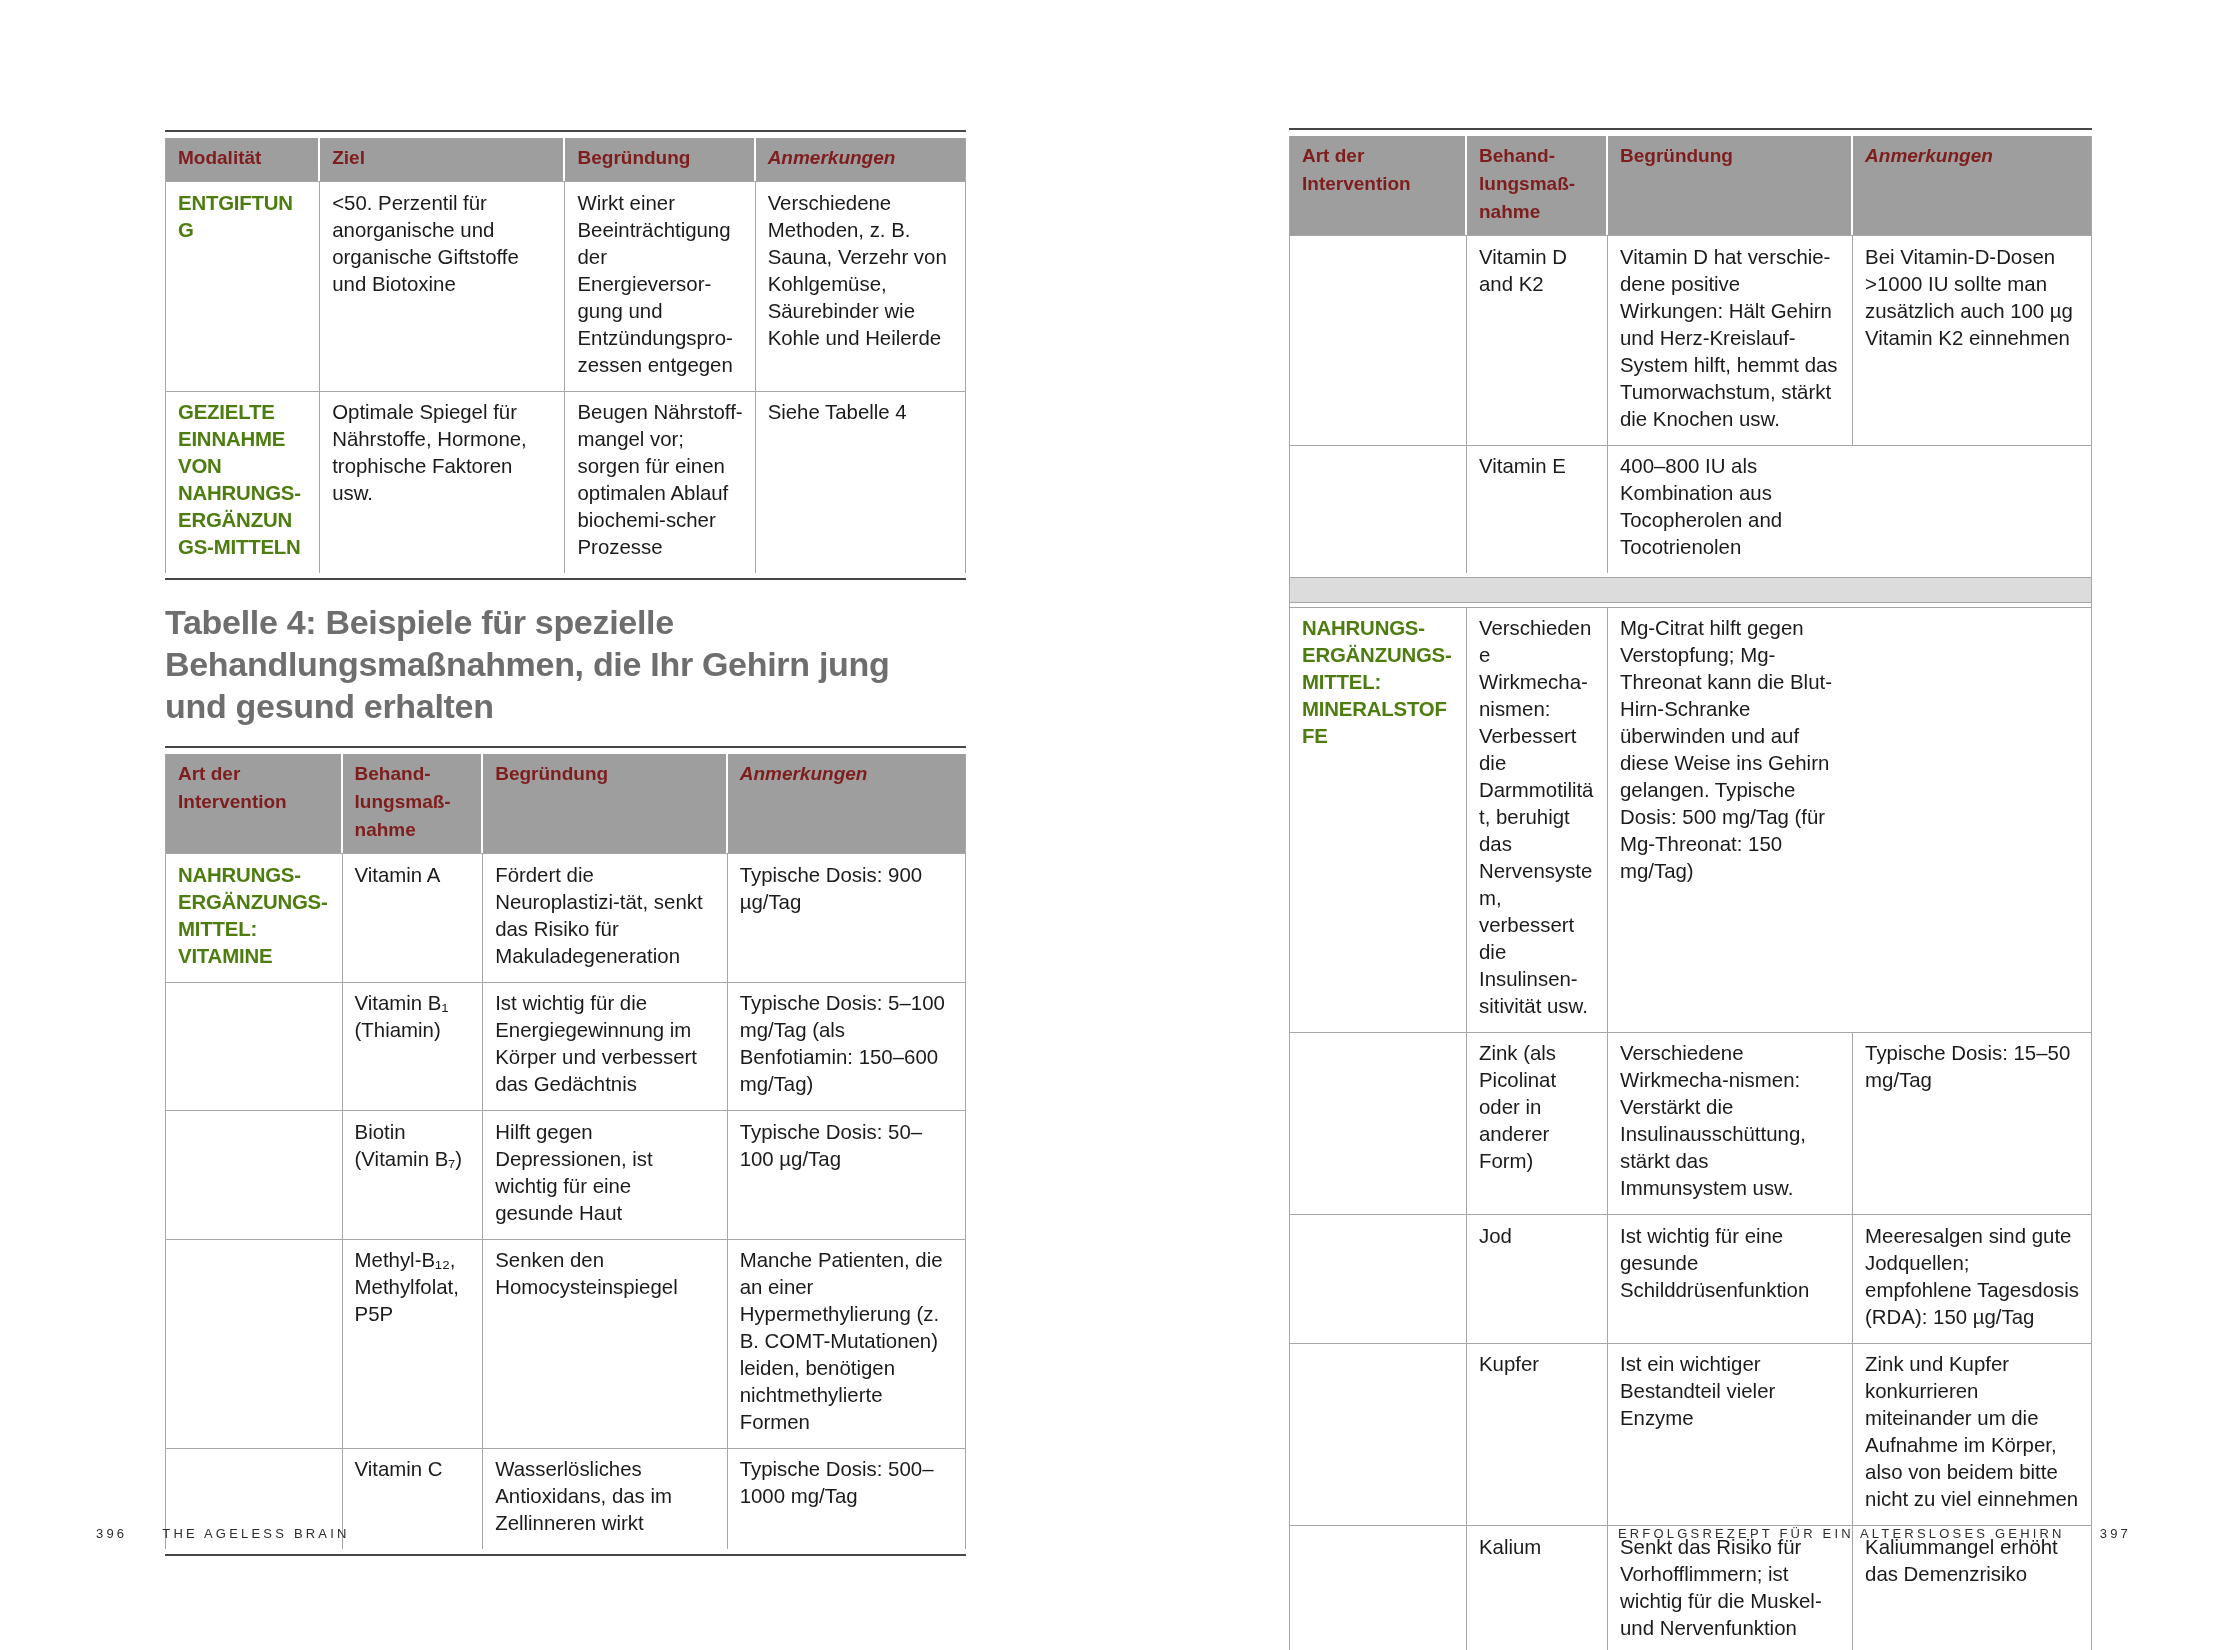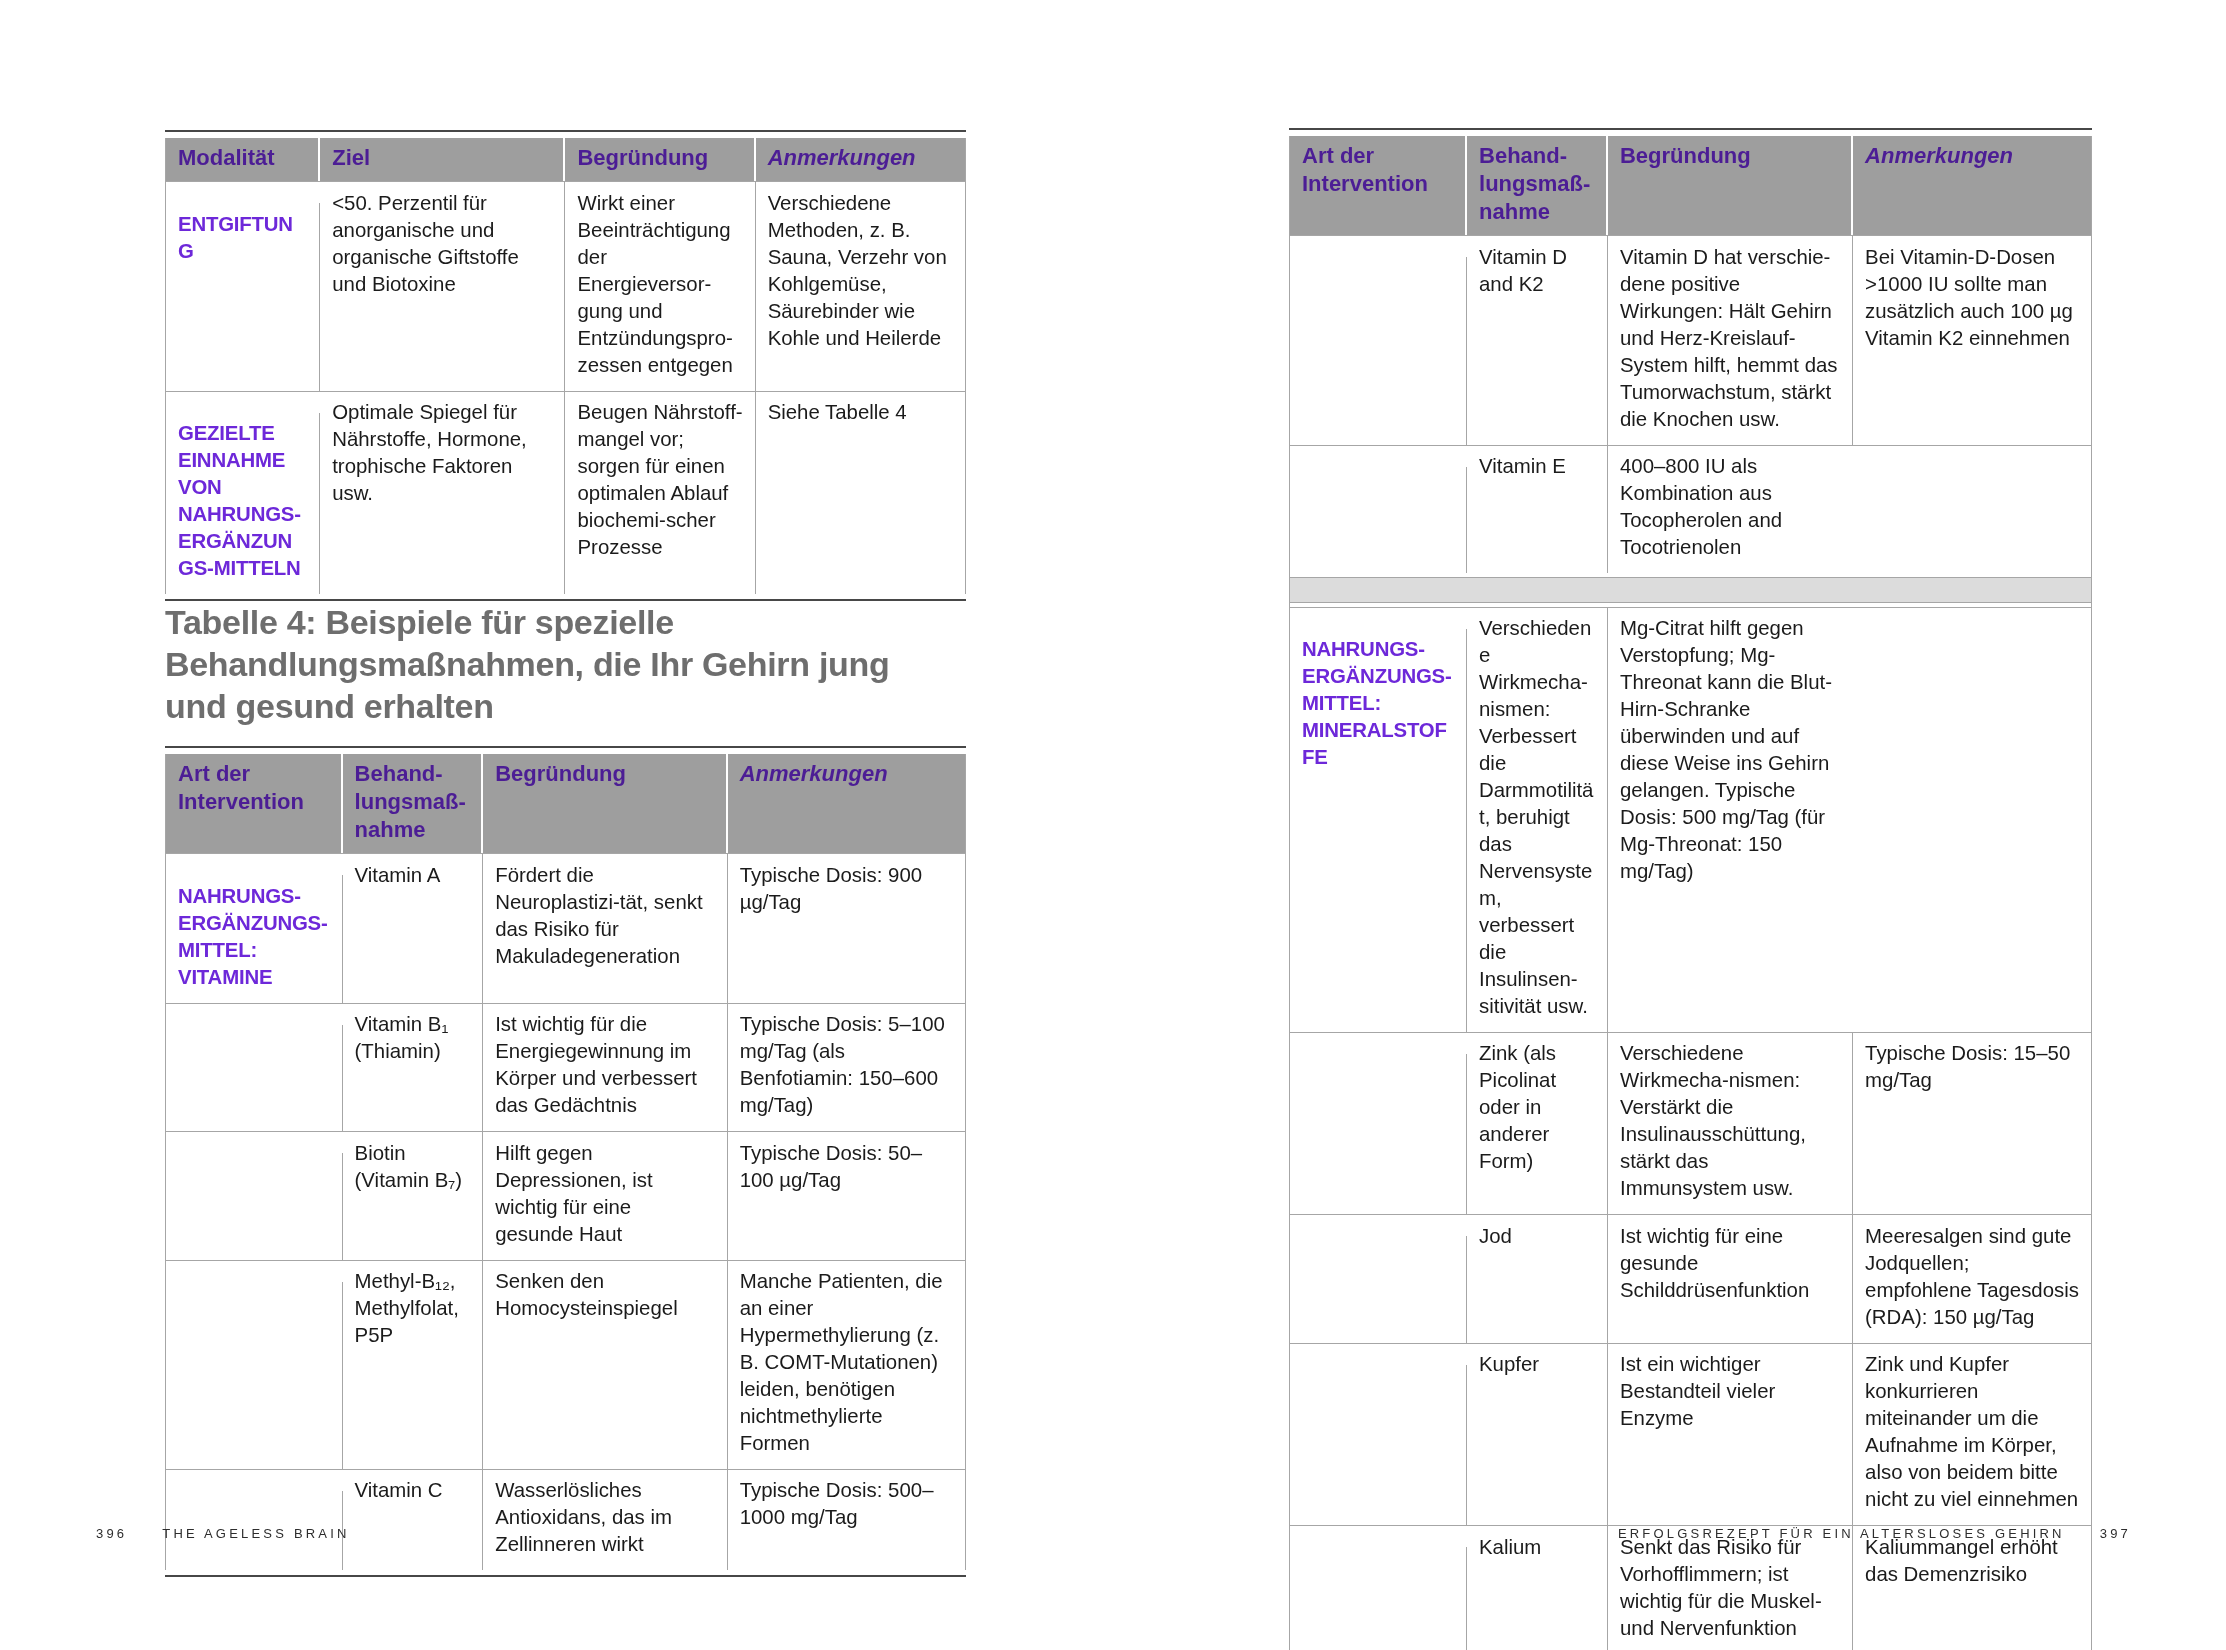--- a/index.html
+++ b/index.html
@@ -13,25 +13,25 @@
   .trow { display:grid; }
   .trow + .trow { border-top:0.9px solid #a6a6a6; }
   .c4a { grid-template-columns:19.3% 30.7% 23.8% 26.2%; }
   .c4b { grid-template-columns:22.1% 17.6% 30.6% 29.7%; }
 
   .tcell { padding:7.4px 12px 12px; font-size:20.4px; line-height:27px; color:#1b1b1b;
            border-right:0.9px solid #a6a6a6; word-wrap:break-word; }
   .trow .tcell:last-child { border-right:none; }
 
   .thead { background:#9e9e9e; }
-  .thead .tcell { color:#4c1d95; font-weight:bold; font-size:22px; line-height:28px;
+  .thead .tcell { color:#7f1d1d; font-weight:bold; font-size:19px; line-height:28px;
                   padding:6.5px 12px 9.3px; border-right:2.8px solid #ffffff; }
   .thead .tcell:last-child { border-right:none;font-style:italic; }
 
-  .lbl { font-weight:bold; color:#6d28d9; letter-spacing:-0.2px;margin-top:21px; }
+  .lbl { font-weight:bold; color:#4d7c0f; letter-spacing:-0.2px; }
 
   .seprow { height:24px; background:#dcdcdc; margin:3.7px 0;
             border-top:0.9px solid #a6a6a6; border-bottom:0.9px solid #a6a6a6; }
   .seprow + .trow { border-top:0.9px solid #a6a6a6; }
 
   
   #tbl1  { left:165px;  top:130px; width:801px; }
   #tbl2  { left:165px;  top:746px; width:801px; }
   #tblR  { left:1289px; top:128px; width:803px; }
 

